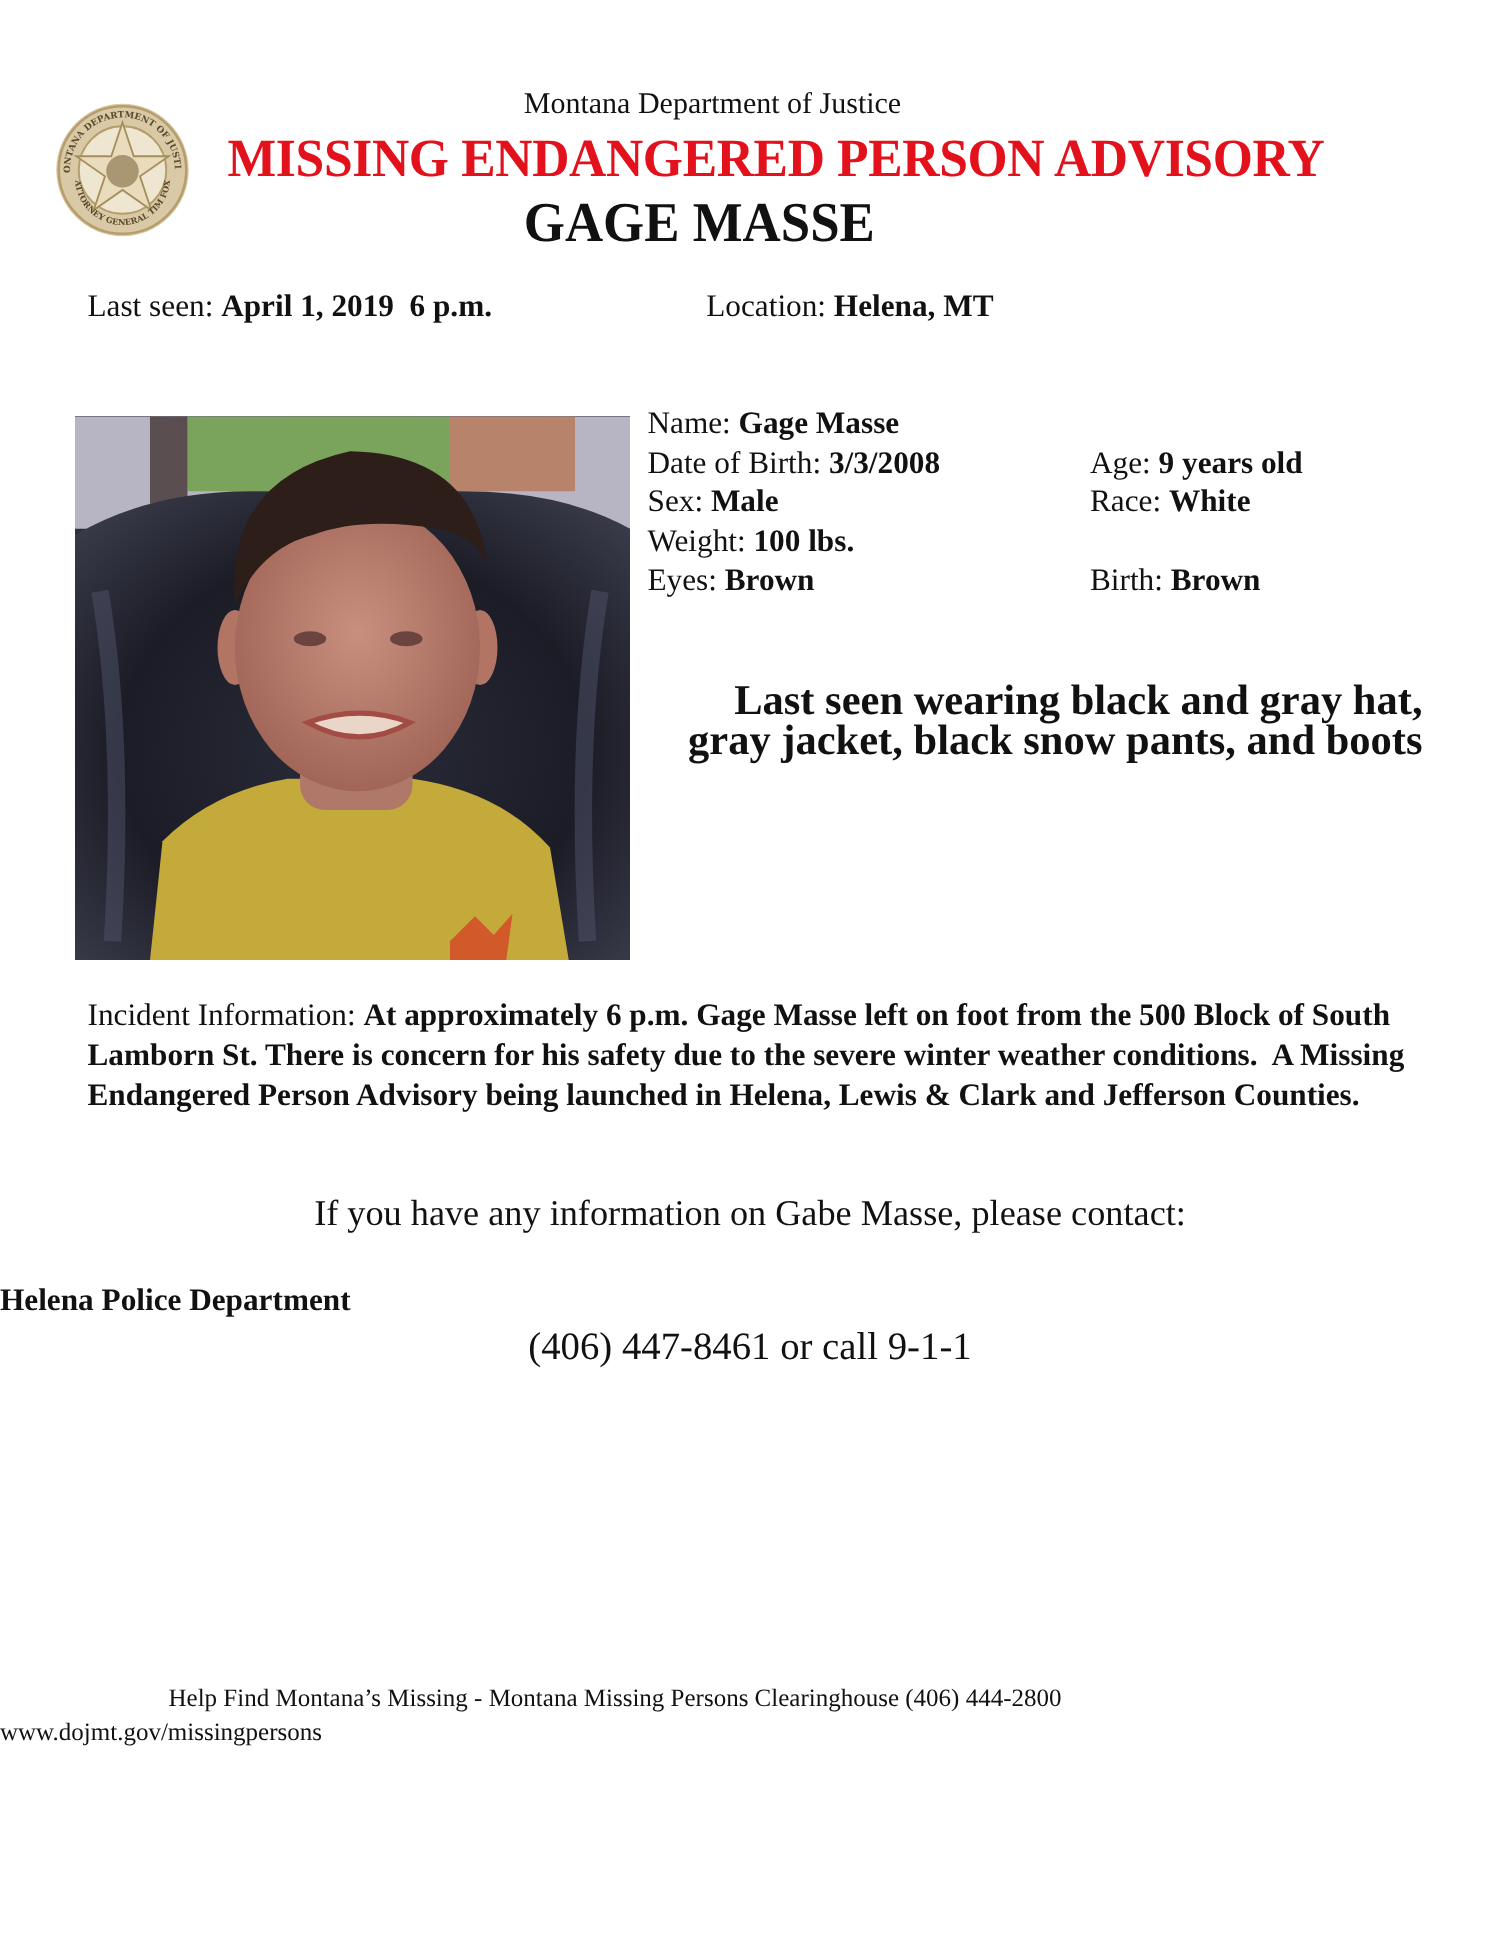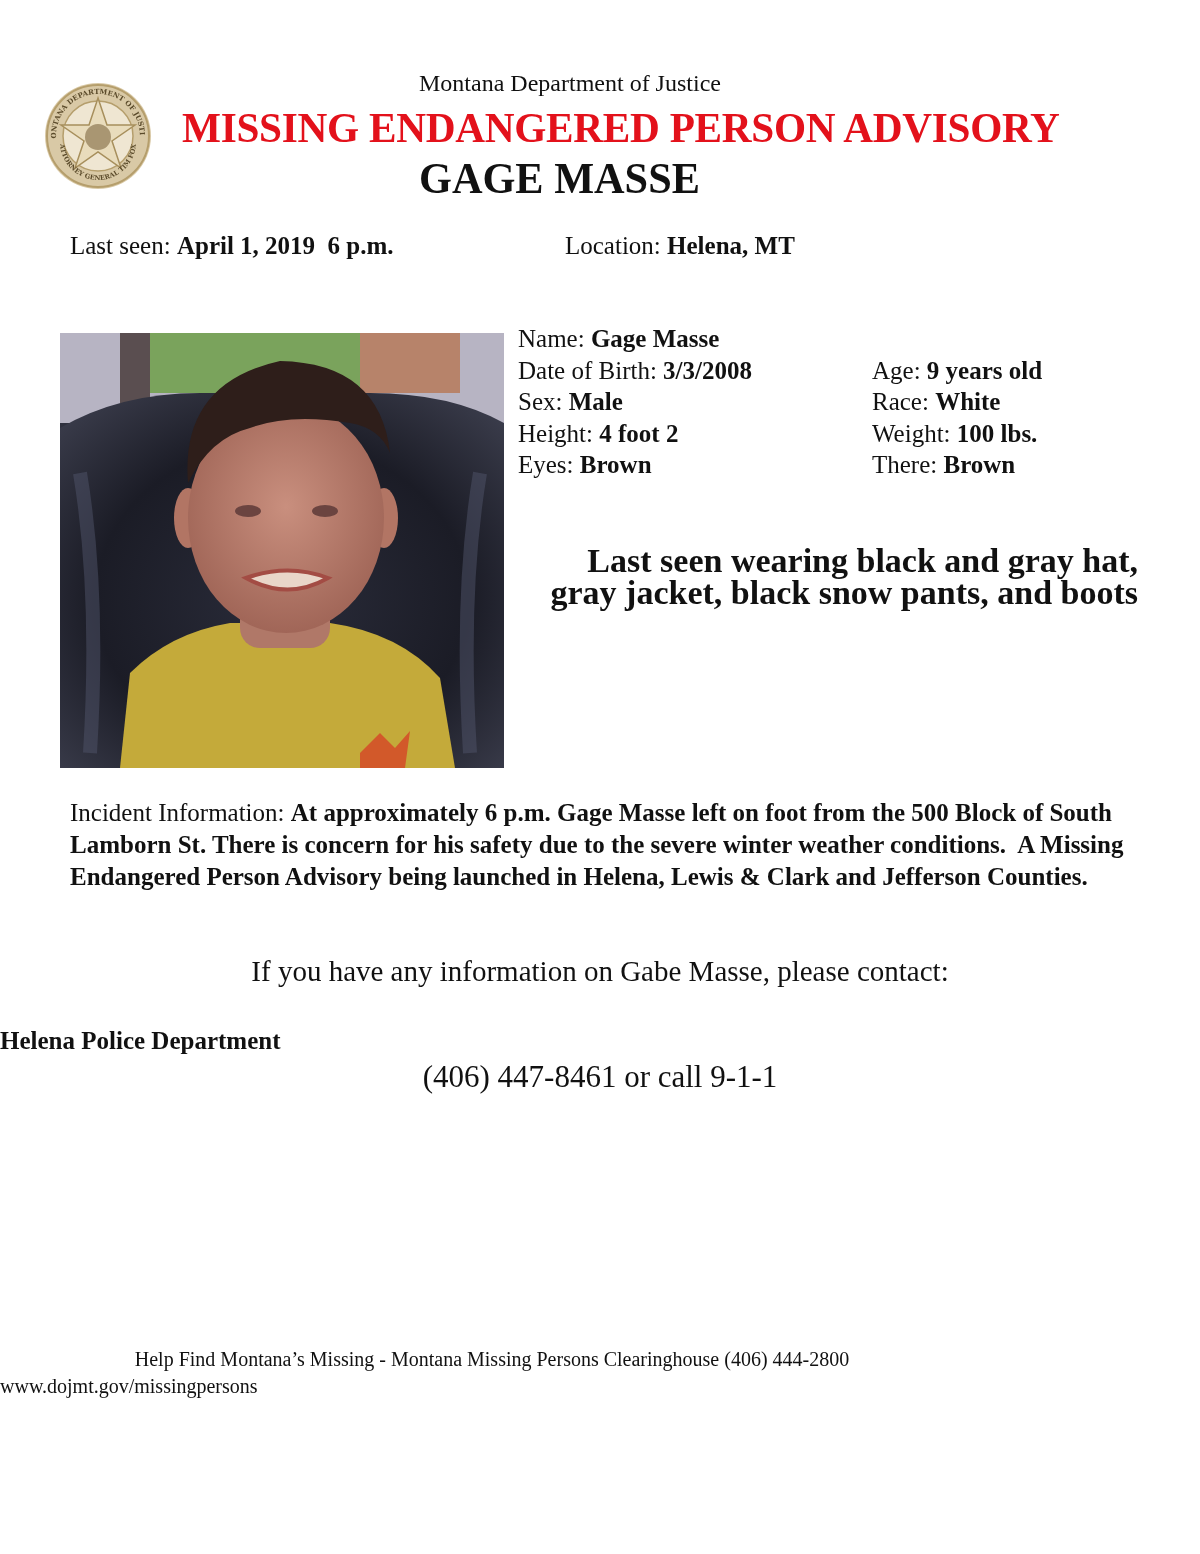--- a/index.html
+++ b/index.html
@@ -151,33 +151,30 @@
   </div>
   <div class="row">
     <div class="col1">
       <span>Sex: </span><span class="b">Male</span>
     </div>
     <div>
       <span>Race: </span><span class="b">White</span>
     </div>
   </div>
   <div class="row">
-    <div class="col1">
-      <span>Height: </span><span class="b">4 foot 2</span>
-    </div>
     <div>
       <span>Weight: </span><span class="b">100 lbs.</span>
     </div>
   </div>
   <div class="row">
     <div class="col1">
       <span>Eyes: </span><span class="b">Brown</span>
     </div>
     <div>
-      <span>There: </span><span class="b">Brown</span>
+      <span>Birth: </span><span class="b">Brown</span>
     </div>
   </div>
 </div>
 
 <div class="abs wearing">Last seen wearing black and gray hat, gray jacket, black snow pants, and boots</div>
 
 <div class="abs incident">
   <span>Incident Information: </span><span class="b" style="white-space:pre-wrap;">At approximately 6 p.m. Gage Masse left on foot from the 500 Block of South Lamborn St. There is concern for his safety due to the severe winter weather conditions.  A Missing Endangered Person Advisory being launched in Helena, Lewis &amp; Clark and Jefferson Counties.</span>
 </div>
 

